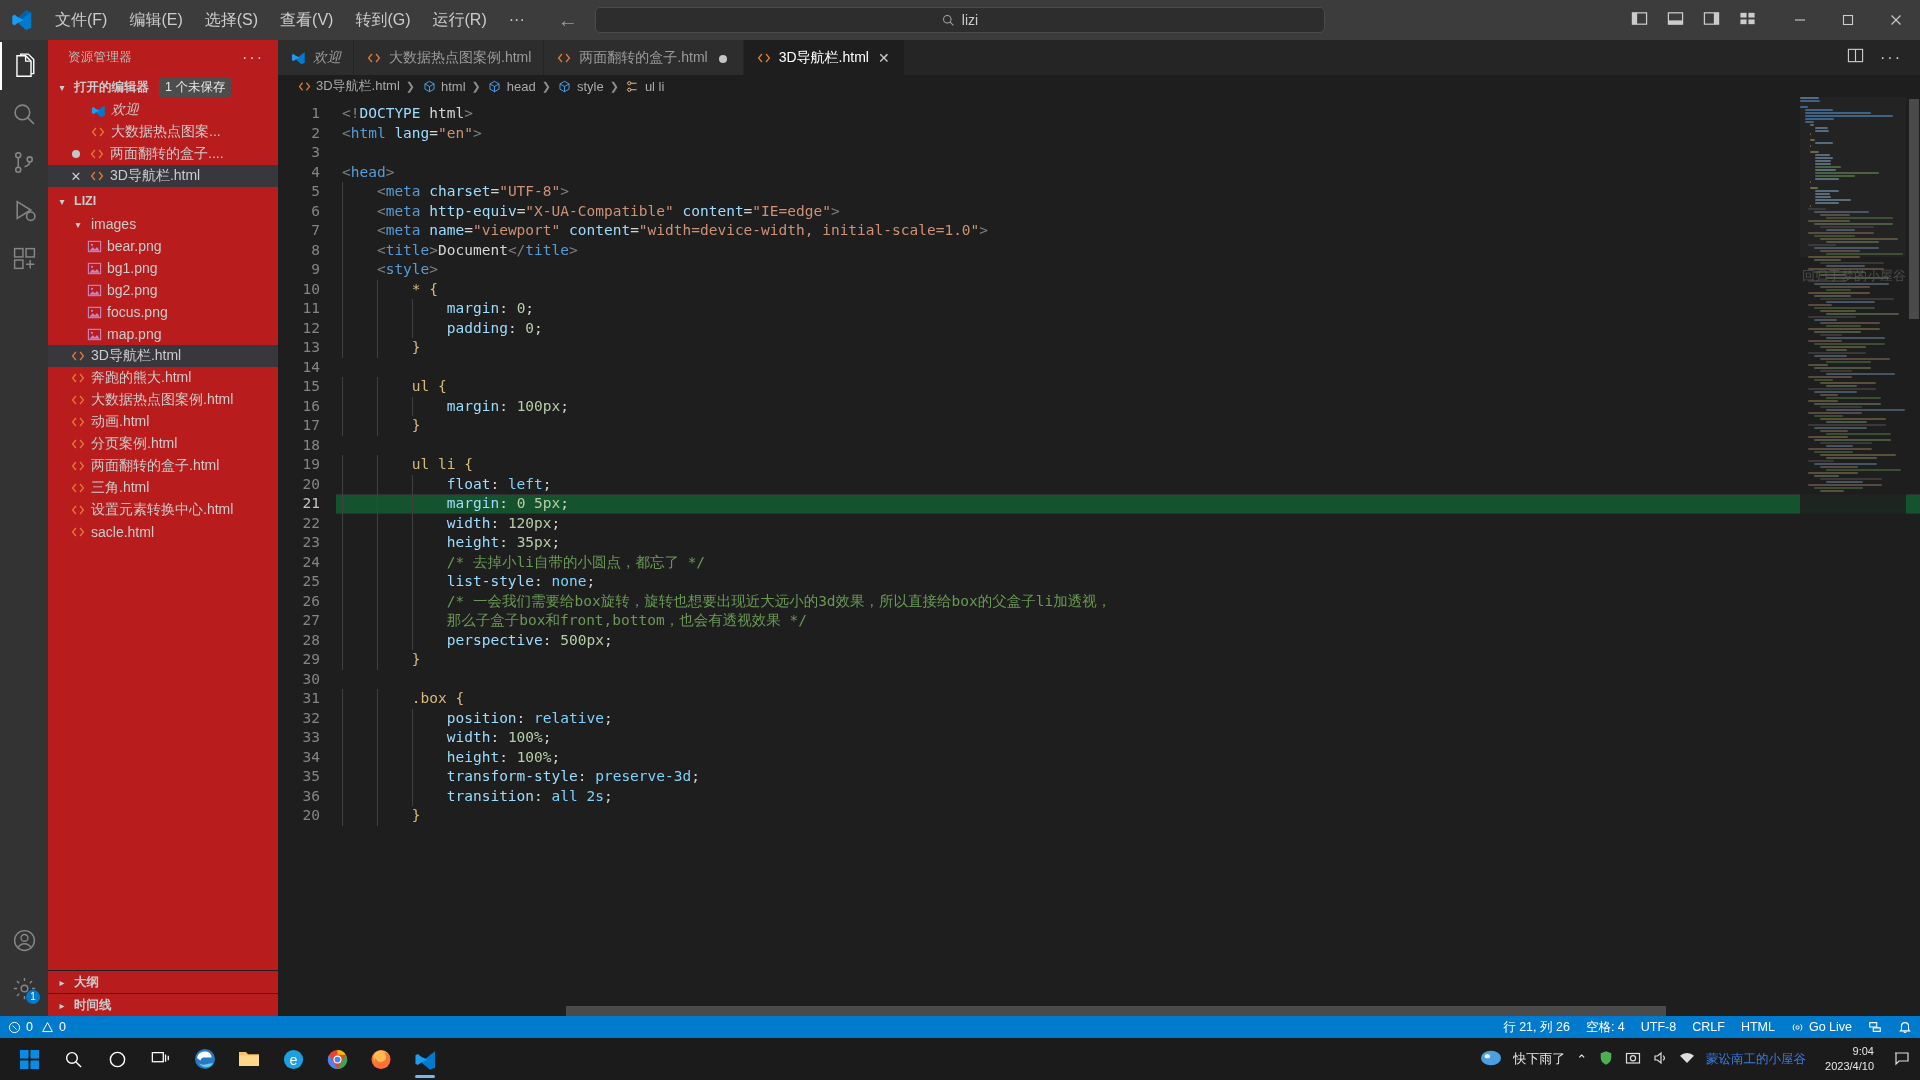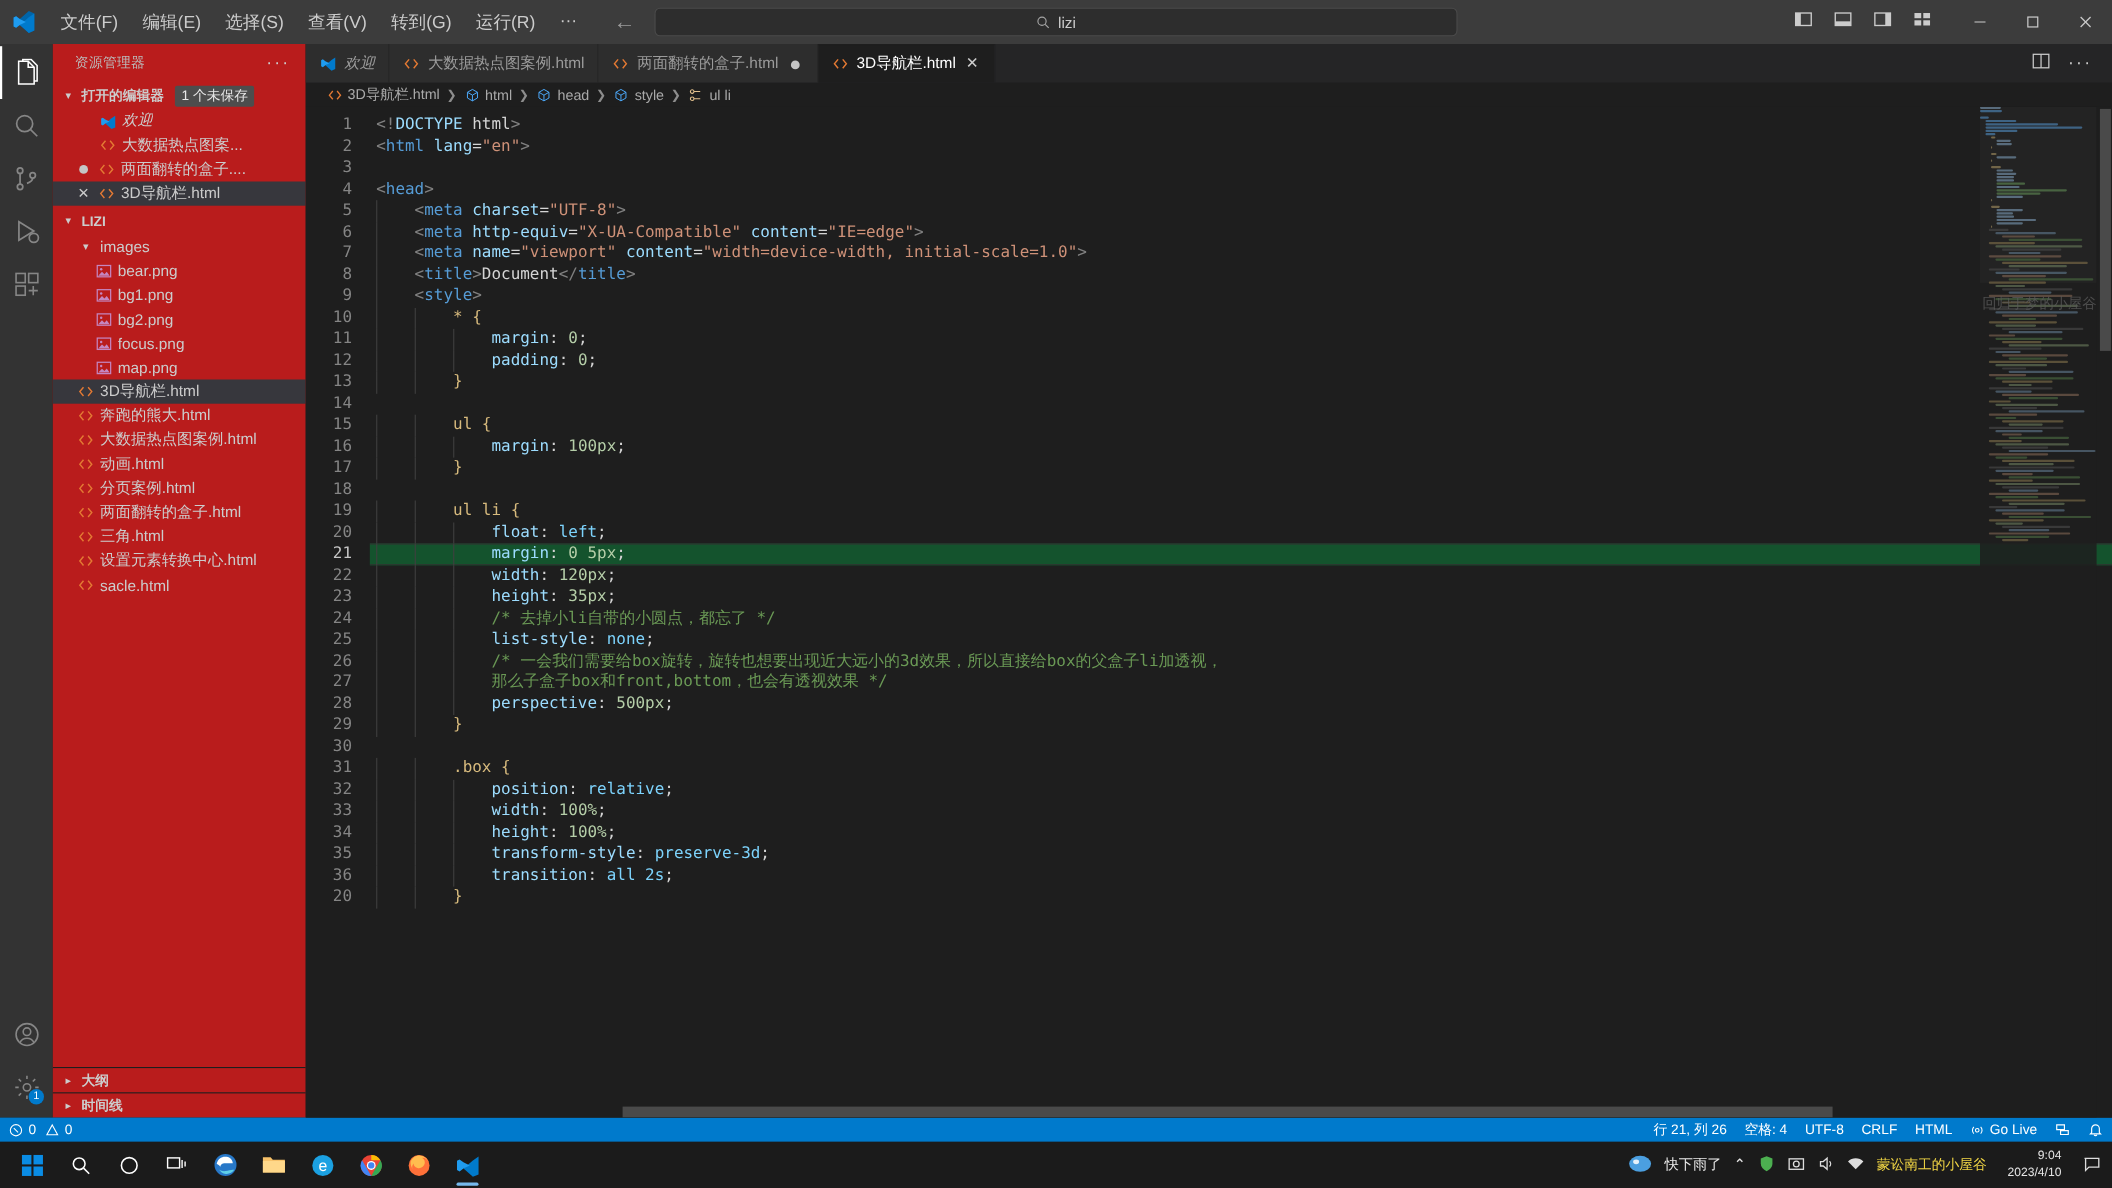--- a/index.html
+++ b/index.html
@@ -179,21 +179,21 @@
   }
   .tb-left { display: flex; align-items: center; gap: 2px; padding-left: 8px; }
   .tb-btn { width: 42px; height: 42px; display: flex; align-items: center; justify-content: center; cursor: pointer; position: relative; }
   .tb-btn.running::after {
     content:''; position:absolute; bottom:2px; left:50%; transform:translateX(-50%);
     width: 20px; height: 3px; border-radius: 2px; background: #76b9ed;
   }
   .tray { margin-left: auto; display: flex; align-items: center; gap: 11px; padding-right: 10px; font-size: 12px; color: #e6e6e6;}
   .clock { display: flex; flex-direction: column; align-items: flex-end; line-height: 15px; font-size: 11px; padding: 0 8px; }
   .tray-text { font-size: 13px; color:#e8e8e8; }
-  .tray-watermark { font-size: 12.5px; color: #fde047; opacity: .95;}
+  .tray-watermark { font-size: 12.5px; color: #3b82f6; opacity: .95;}
 </style>
 </head>
 <body>
 
 <div class="app">
 
   <div class="titlebar">
     <div class="vscode-logo">
       <svg width="22" height="22" viewBox="0 0 24 24">
         <path d="M22 3.5v17l-5.4 2.3L7.6 15l-3.6 2.7L1.5 16.4V7.6L4 6.3l3.6 2.7 9-7.8L22 3.5z" fill="#0065A9"></path>

